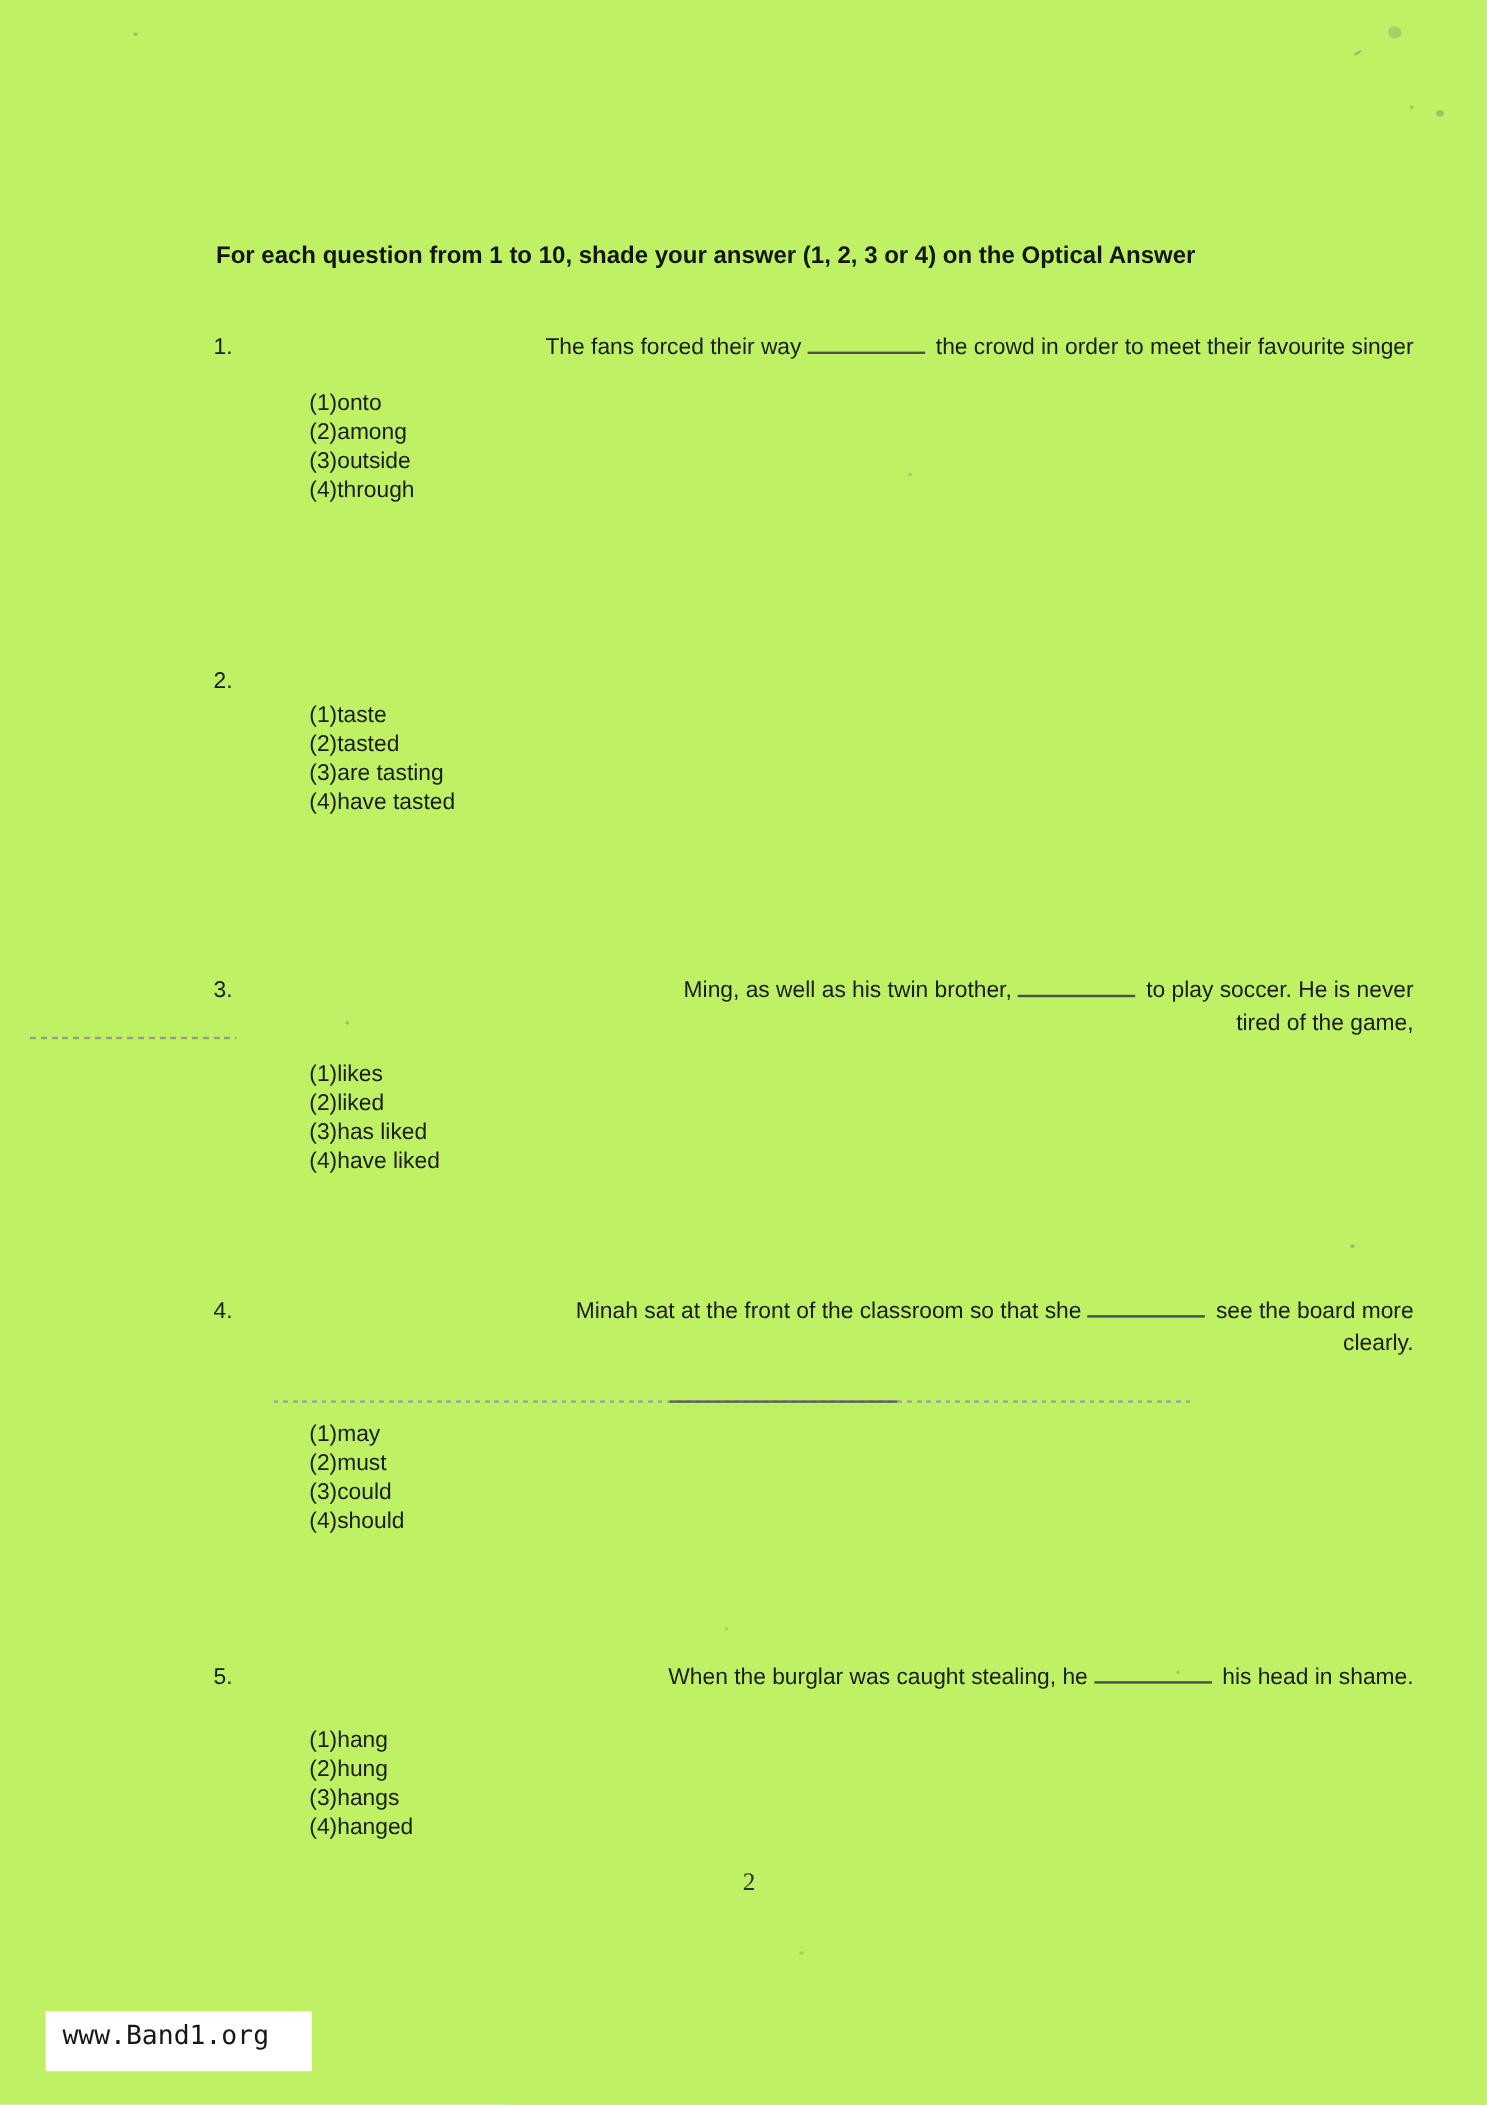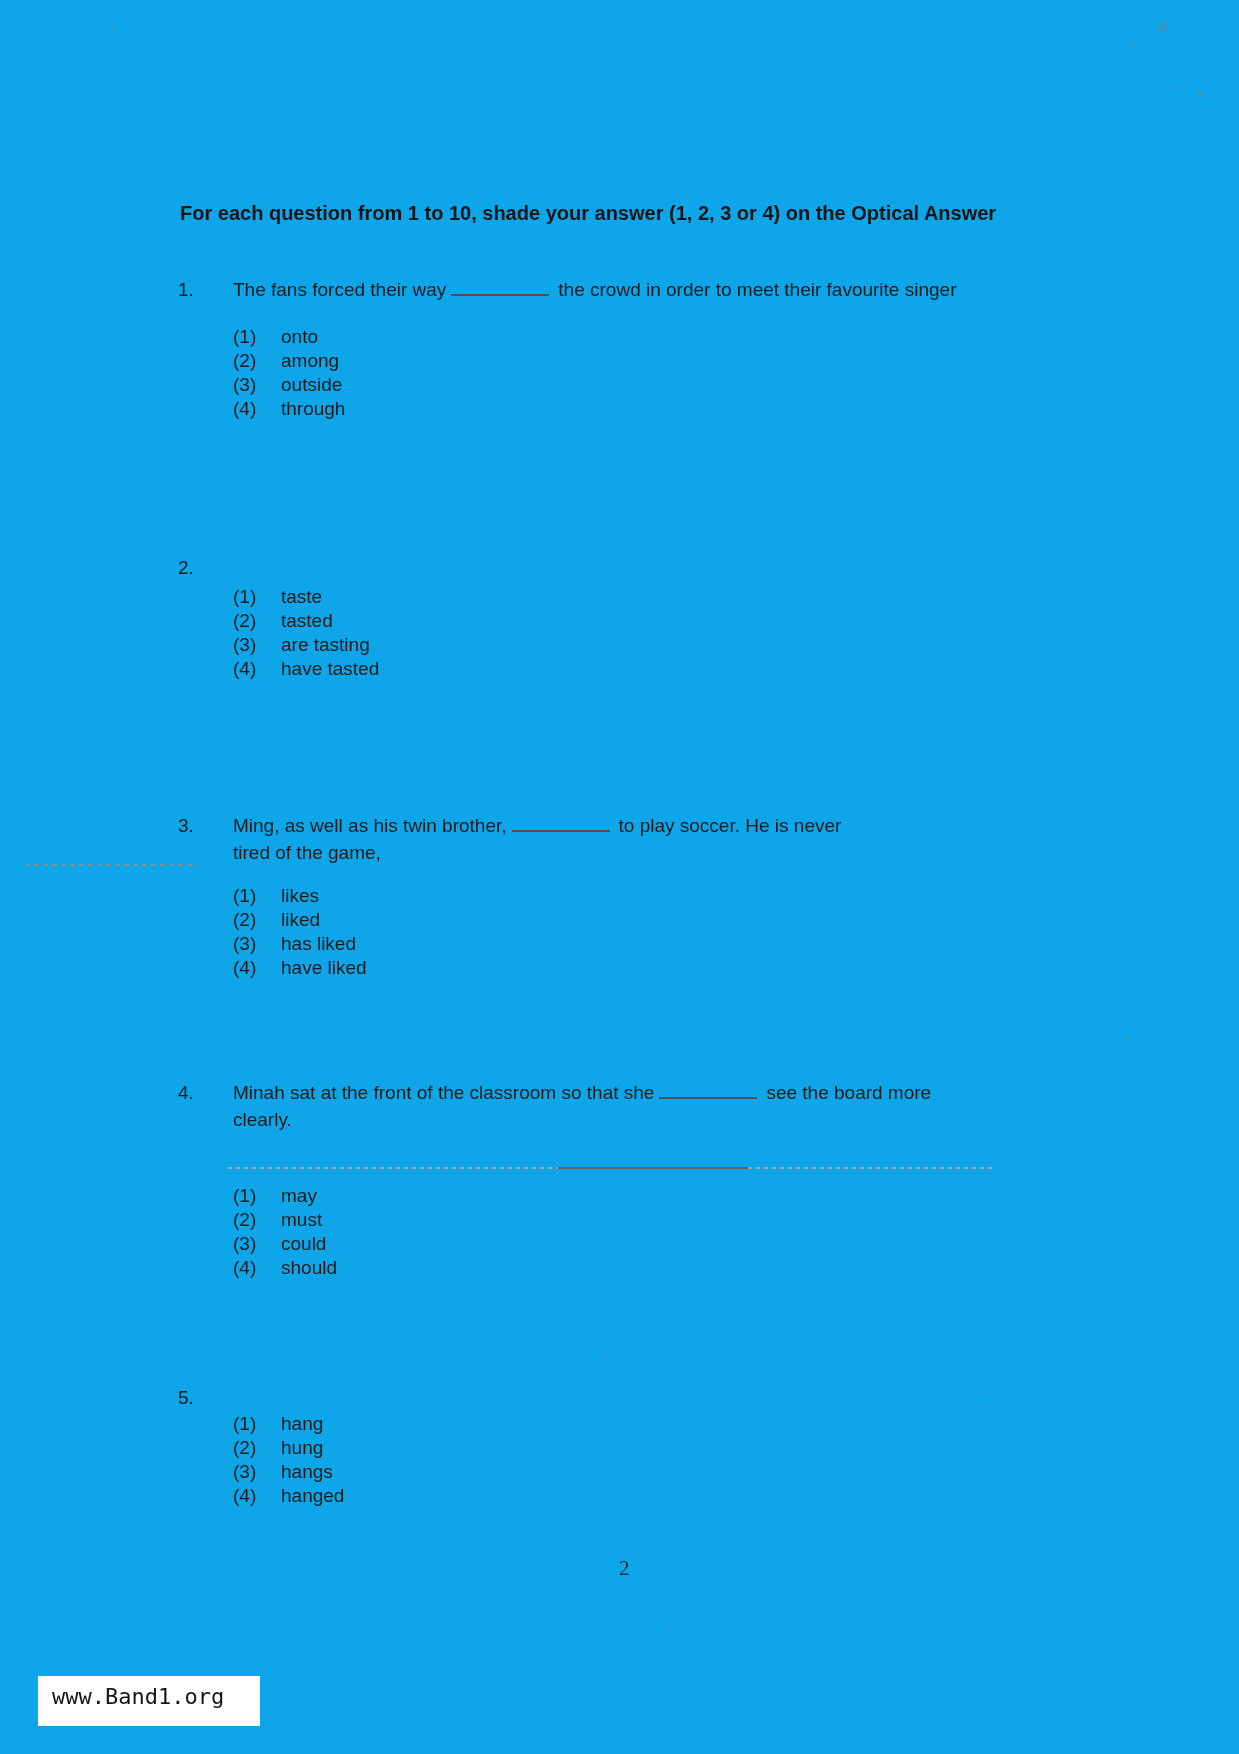--- a/index.html
+++ b/index.html
@@ -1,38 +1,38 @@
 <!DOCTYPE html>
 <html><head>
 <meta charset="utf-8">
 <style>
   html,body{margin:0;padding:0;background:#e8e8e8;}
   .page{
     position:relative;
     width:1239px;height:1754px;
     margin:0 auto;
-    background:#0ea5e9;
+    background:#bef264;
     font-family:"Liberation Sans",sans-serif;
     color:#1c1c1c;
     overflow:hidden;
   }
   
   .instructions{
     position:absolute;left:180px;top:200px;width:960px;
     font-size:20px;font-weight:bold;line-height:27px;color:#151515;
   }
   
   .question{position:absolute;left:178px;width:1000px;}
   .q1{top:276px}
   .q2{top:554px}
   .q3{top:812px}
   .q4{top:1079px}
   .q5{top:1384px}
   .qnum{position:absolute;left:0;top:0;font-size:19px;line-height:27px;}
-  .qbody{margin-left:55px;}
+  .qbody{margin-left:55px;text-align:right;}
   .stem{font-size:19px;line-height:27px;}
   .stem .l1{white-space:nowrap;}
   .blank{
     display:inline-block;width:98px;height:13px;
     border-bottom:2px solid #4e4e4e;margin:0 9px 0 5px;
   }
   .options{font-size:19px;line-height:24px;}
   .q1 .options{margin-top:22px}
   .q2 .options{margin-top:31px}
   .q3 .options{margin-top:18px}
@@ -188,20 +188,24 @@
             <span class="onum">(4)</span>
             <span>should</span>
           </div>
       </div>
     </div>
   </div>
 
   <div class="question q5">
     <span class="qnum">5.</span>
     <div class="qbody">
+      <div class="stem">
+        <div class="l1"><span>When the burglar was caught stealing, he</span><span class="blank"></span><span>his head in shame.</span></div>
+        <div class="l2"></div>
+      </div>
       <div class="options">
         <div class="opt">
             <span class="onum">(1)</span>
             <span>hang</span>
           </div>
         <div class="opt">
             <span class="onum">(2)</span>
             <span>hung</span>
           </div>
         <div class="opt">

